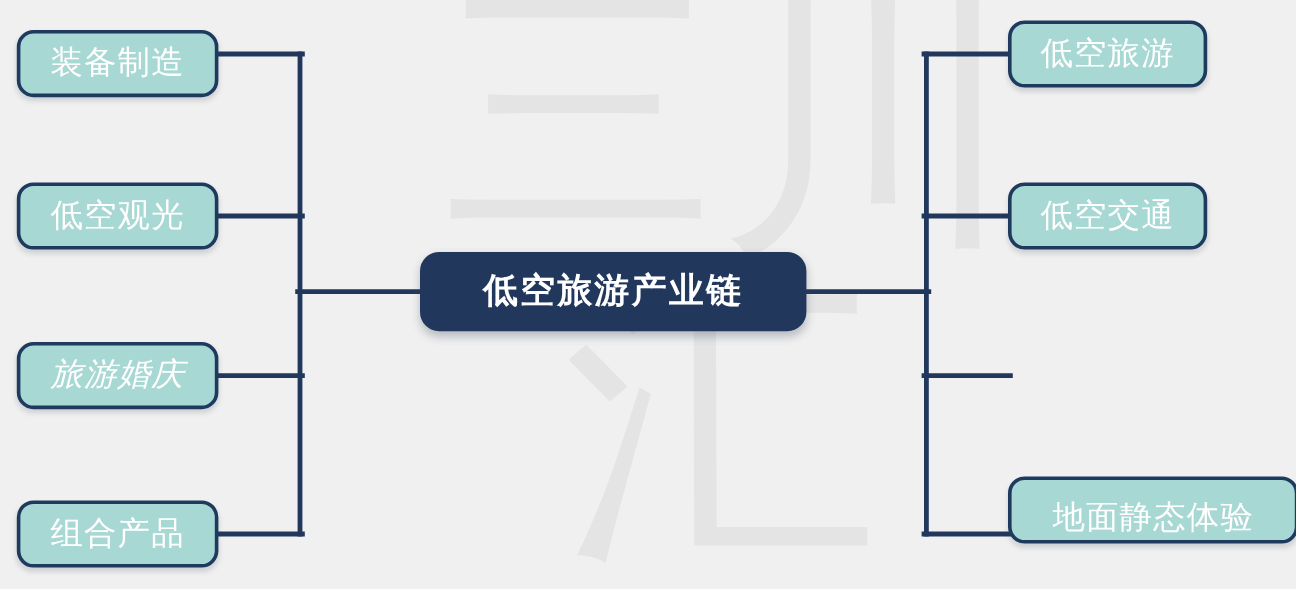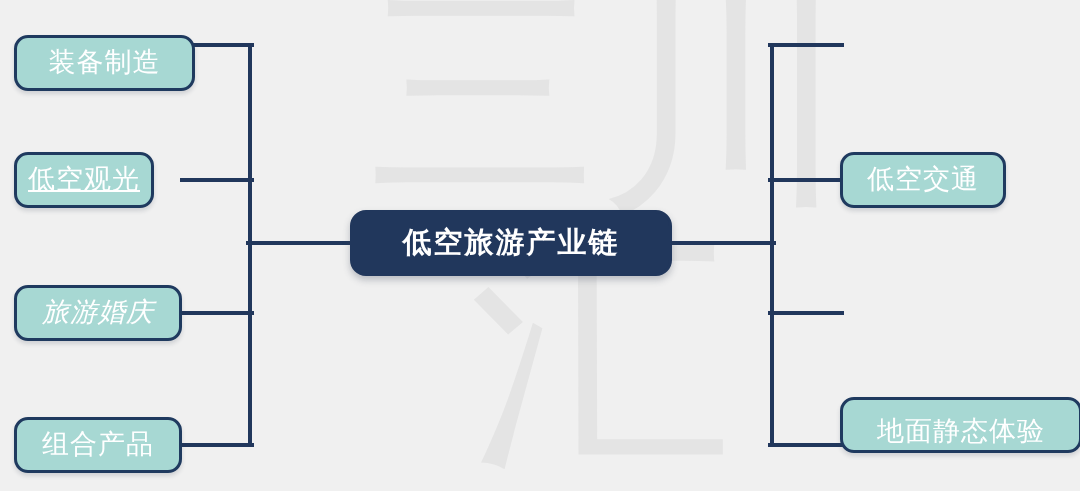--- a/index.html
+++ b/index.html
@@ -114,33 +114,36 @@
       <line x1="770" y1="313" x2="842" y2="313"></line>
       <line x1="770" y1="445" x2="842" y2="445"></line>
       <line x1="670" y1="243" x2="774" y2="243"></line>
     </g>
   </svg>
 
   <div class="node central">
     <span>低空旅游产业链</span>
   </div>
 
-  <div class="node leaf" style="left:14px;  top:35px;  width:181px;">
+  <div class="node leaf" style="left:14px;  top:25px;  width:168px;">
     <span>装备制造</span>
   </div>
-  <div class="node leaf" style="left:14px;  top:152px; width:140px;text-decoration:underline;">
+  <div class="node leaf" style="left:14px;  top:152px; width:168px;">
     <span>低空观光</span>
   </div>
   <div class="node leaf" style="left:14px;  top:285px; width:168px;font-style:italic;">
     <span>旅游婚庆</span>
   </div>
   <div class="node leaf" style="left:14px;  top:417px; width:168px;">
     <span>组合产品</span>
   </div>
 
+  <div class="node leaf" style="left:840px; top:17px;  width:166px;">
+    <span>低空旅游</span>
+  </div>
   <div class="node leaf" style="left:840px; top:152px; width:166px;">
     <span>低空交通</span>
   </div>
   <div class="node leaf" style="left:840px; top:397px; width:242px;align-items:flex-end;">
     <span>地面静态体验</span>
   </div>
 
 </div>
 
 </body></html>

